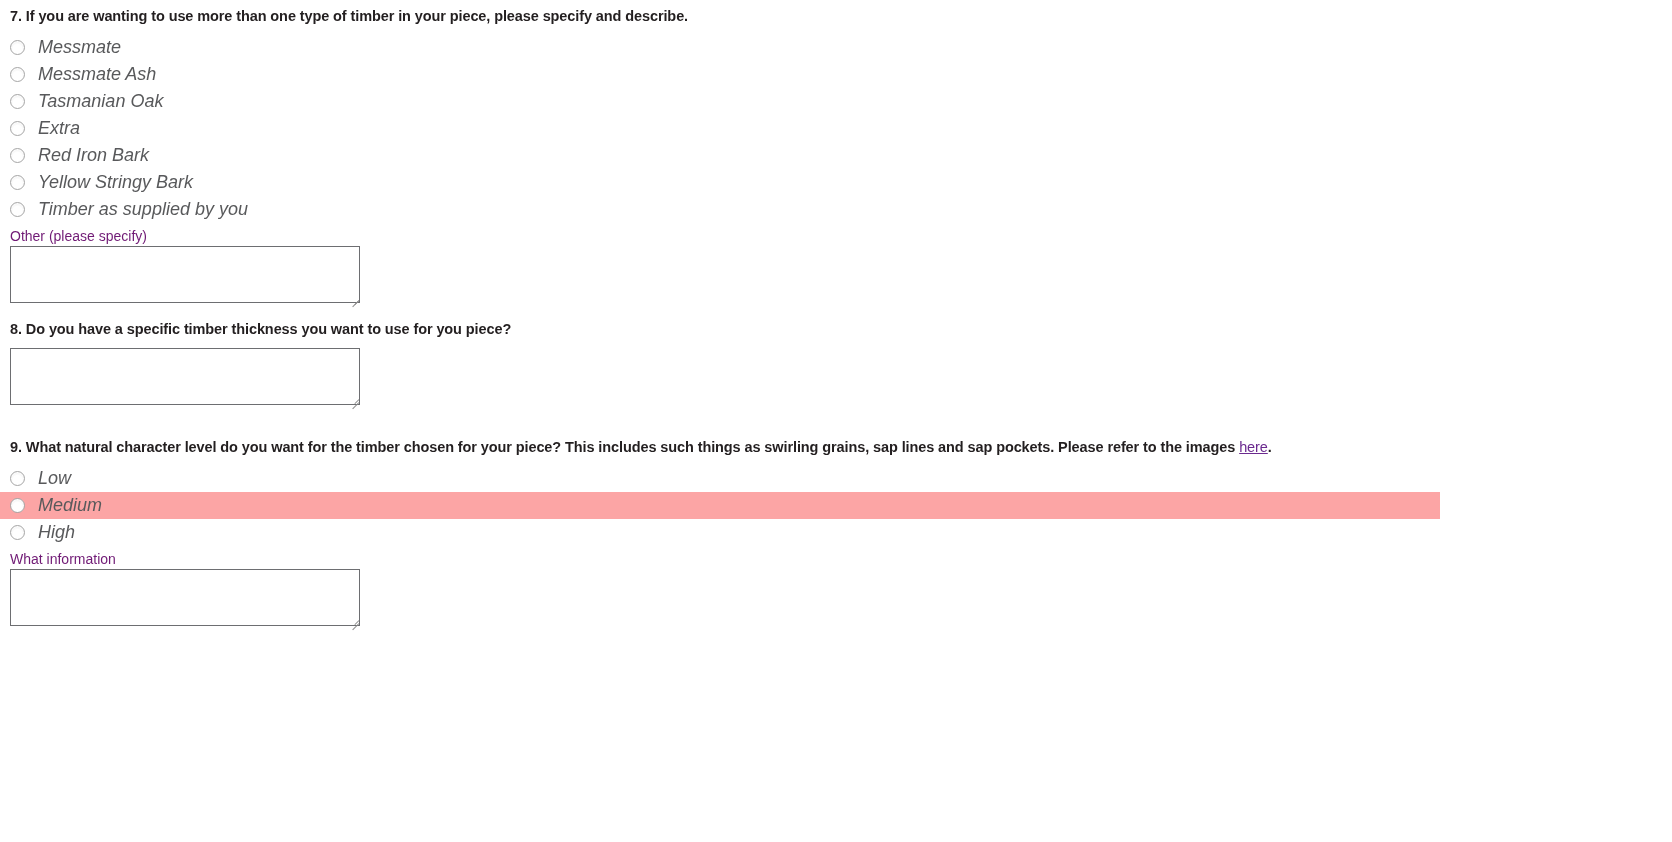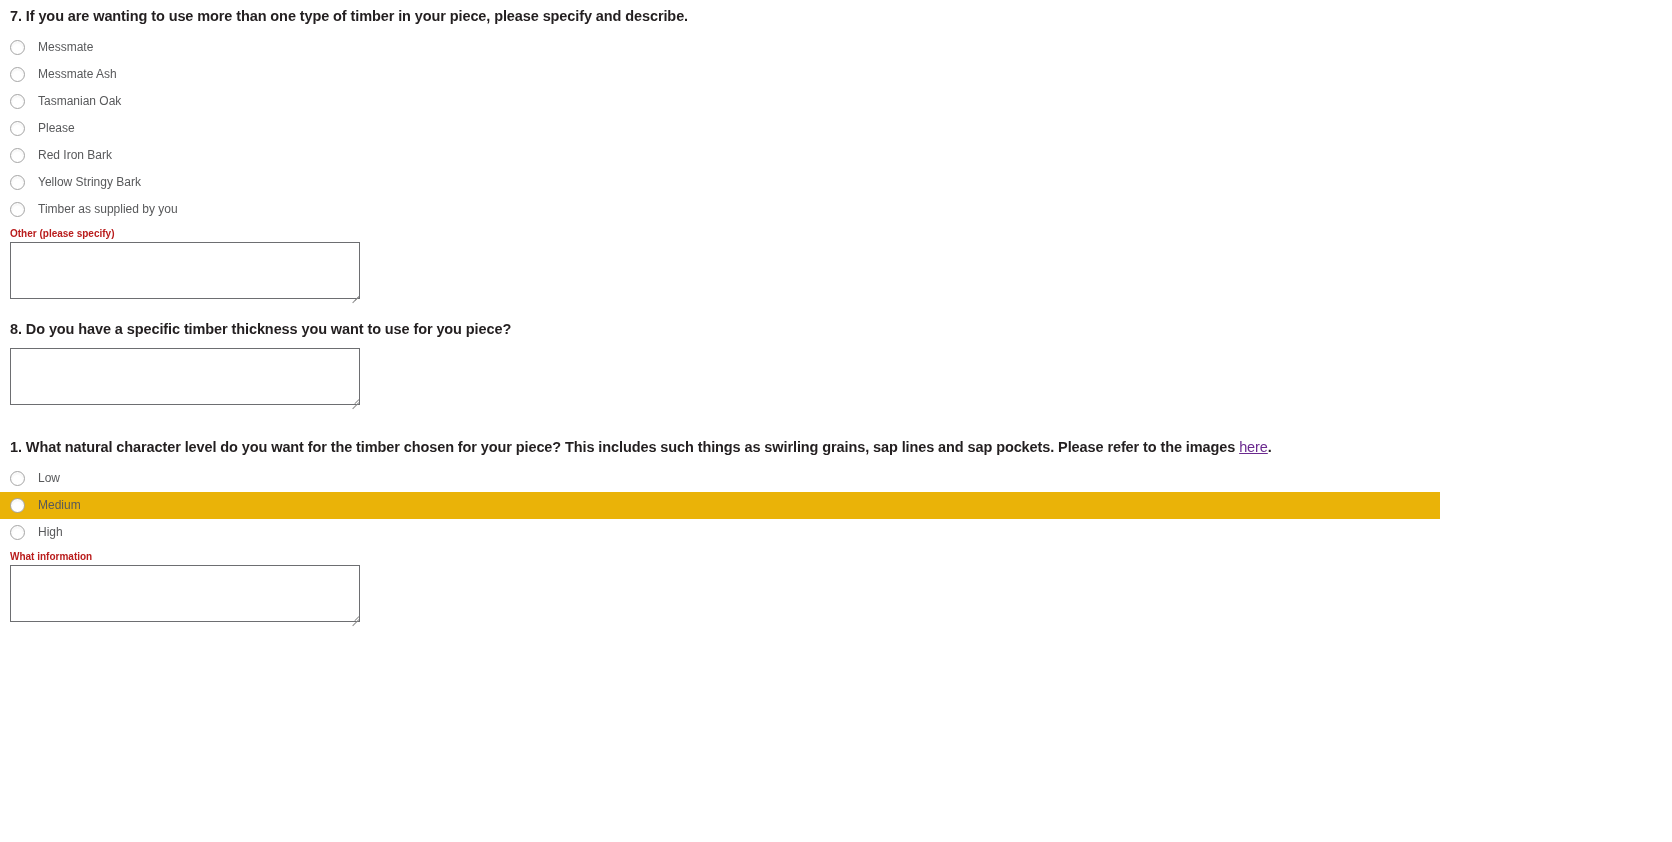--- a/index.html
+++ b/index.html
@@ -46,49 +46,49 @@
   .options { margin: 0; padding: 0; list-style: none; }
 
   .option-row {
     display: flex;
     align-items: center;
     height: 27px;
     padding-left: 10px;
     width: 1440px;
     cursor: pointer;
   }
-  .option-row.highlight { background: #eab308; }
+  .option-row.highlight { background: #fca5a5; }
 
   .radio {
     width: 15px;
     height: 15px;
     min-width: 15px;
     border-radius: 50%;
     border: 1px solid #a6a6a6;
     background: radial-gradient(circle at 50% 62%, #ffffff 0%, #ffffff 45%, #f2f2f2 72%, #e2e2e2 100%);
     box-shadow: inset 0 1px 1px rgba(255,255,255,0.9);
     margin-right: 13px;
     display: inline-block;
   }
 
   .option-label {
-    font-size: 12px;
+    font-size: 18px;
     color: #58595b;
     line-height: 1;
     white-space: nowrap;
+    font-style: italic;
   }
 
   
   .field-label {
-    font-size: 10px;
-    color: #b91c1c;
+    font-size: 14px;
+    color: #701a75;
     padding-left: 10px;
     margin: 6px 0 3px 0;
     line-height: 1;
-    font-weight: bold;
   }
 
   
   .textarea-wrap {
     position: relative;
     margin-left: 10px;
     width: 350px;
     height: 57px;
   }
   .ta {
@@ -146,21 +146,21 @@
       <li class="option-row">
         <span class="radio"></span>
         <span class="option-label">Messmate Ash</span>
       </li>
       <li class="option-row">
         <span class="radio"></span>
         <span class="option-label">Tasmanian Oak</span>
       </li>
       <li class="option-row">
         <span class="radio"></span>
-        <span class="option-label">Please</span>
+        <span class="option-label">Extra</span>
       </li>
       <li class="option-row">
         <span class="radio"></span>
         <span class="option-label">Red Iron Bark</span>
       </li>
       <li class="option-row">
         <span class="radio"></span>
         <span class="option-label">Yellow Stringy Bark</span>
       </li>
       <li class="option-row">
@@ -186,21 +186,21 @@
     <div class="textarea-wrap">
       <textarea class="ta" placeholder="" style=""></textarea>
       <span class="resize-grip">
         <i style="width:9px; top:9px;"></i>
         <i style="width:6px; top:6px;"></i>
       </span>
     </div>
   </div>
 
   <div class="question-block q9">
-    <div class="question-title"><span>1. What natural character level do you want for the timber chosen for your piece? This includes such things as swirling grains, sap lines and sap pockets. Please refer to the images </span><a class="here-link">here</a><span>.</span></div>
+    <div class="question-title"><span>9. What natural character level do you want for the timber chosen for your piece? This includes such things as swirling grains, sap lines and sap pockets. Please refer to the images </span><a class="here-link">here</a><span>.</span></div>
 
     <ul class="options">
       <li class="option-row">
         <span class="radio"></span>
         <span class="option-label">Low</span>
       </li>
       <li class="option-row highlight">
         <span class="radio"></span>
         <span class="option-label">Medium</span>
       </li>

